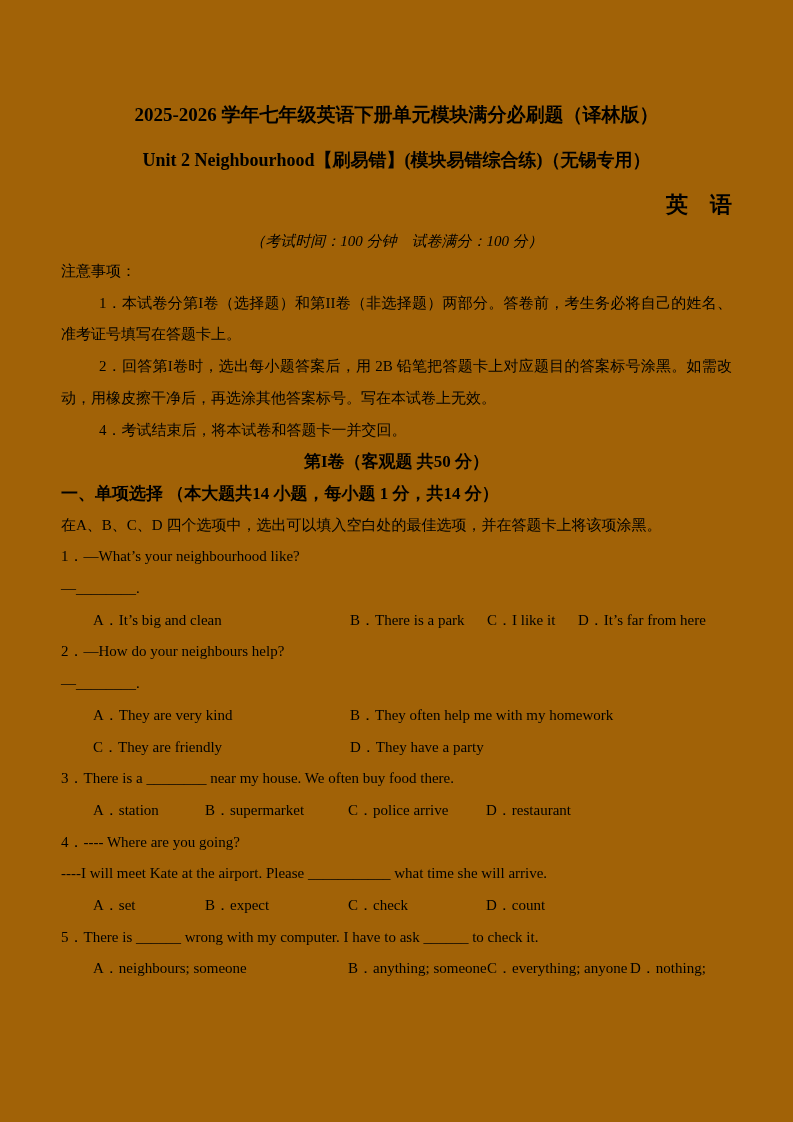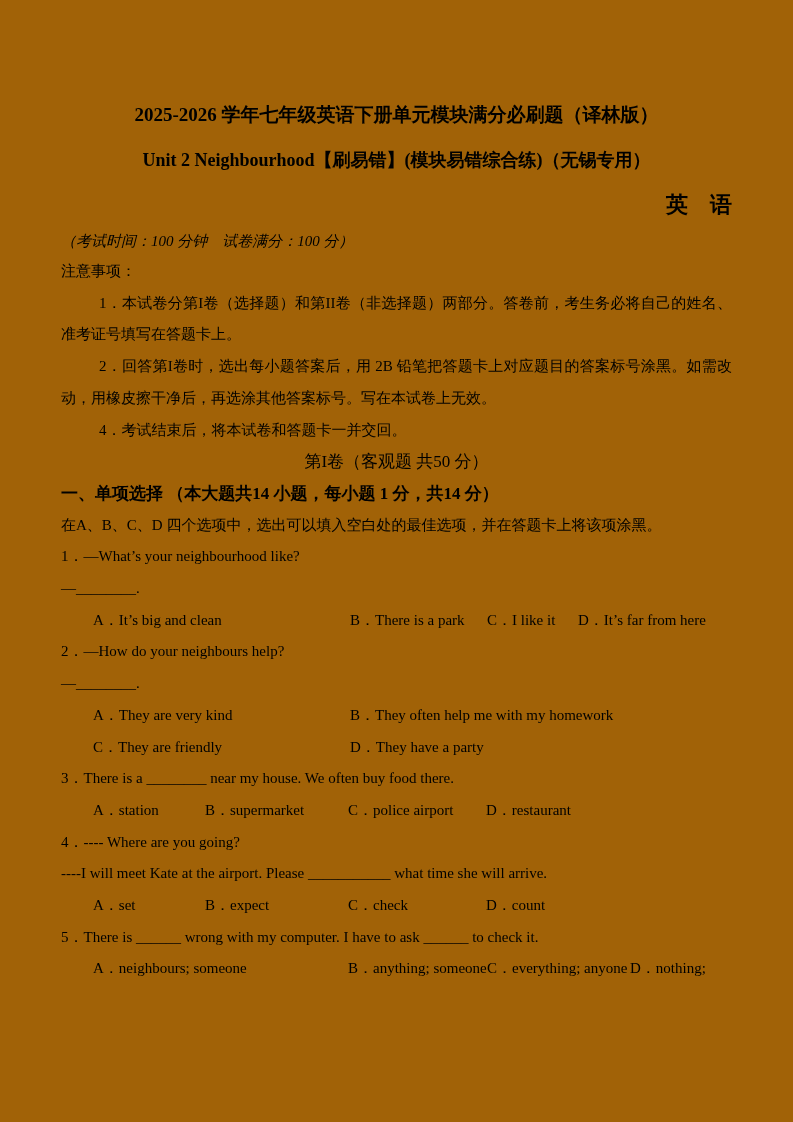--- a/index.html
+++ b/index.html
@@ -35,39 +35,39 @@
   .subject {
     font-size: 22px;
     font-weight: bold;
     text-align: right;
     line-height: 30px;
     margin: 0;
   }
   .exam-info {
     font-size: 15px;
     font-style: italic;
-    text-align: left;
+    text-align: center;
     line-height: 26px;
     margin: 8px 0 0 0;
   }
   .doc-body {
     font-size: 15px;
     line-height: 31.7px;
     margin-top: 2px;
   }
   .para {
     margin: 0;
     text-align: justify;
   }
   .indent {
     text-indent: 38px;
   }
   .part-heading {
     font-size: 17px;
-    font-weight: normal;
+    font-weight: bold;
     text-align: center;
     margin: 0;
   }
   .section-heading {
     font-size: 17px;
     font-weight: bold;
     margin: 0;
   }
   .opt-row {
     display: flex;
@@ -131,21 +131,21 @@
         <span>C．They are friendly</span>
         <span>D．They have a party</span>
       </div>
     </div>
 
     <div>
       <p class="para">3．There is a ________ near my house. We often buy food there.</p>
       <div class="opt-row cols-q3">
         <span>A．station</span>
         <span>B．supermarket</span>
-        <span>C．police airport</span>
+        <span>C．police arrive</span>
         <span>D．restaurant</span>
       </div>
     </div>
 
     <div>
       <p class="para">4．---- Where are you going?</p>
       <p class="para">----I will meet Kate at the airport. Please ___________ what time she will arrive.</p>
       <div class="opt-row cols-q3">
         <span>A．set</span>
         <span>B．expect</span>

